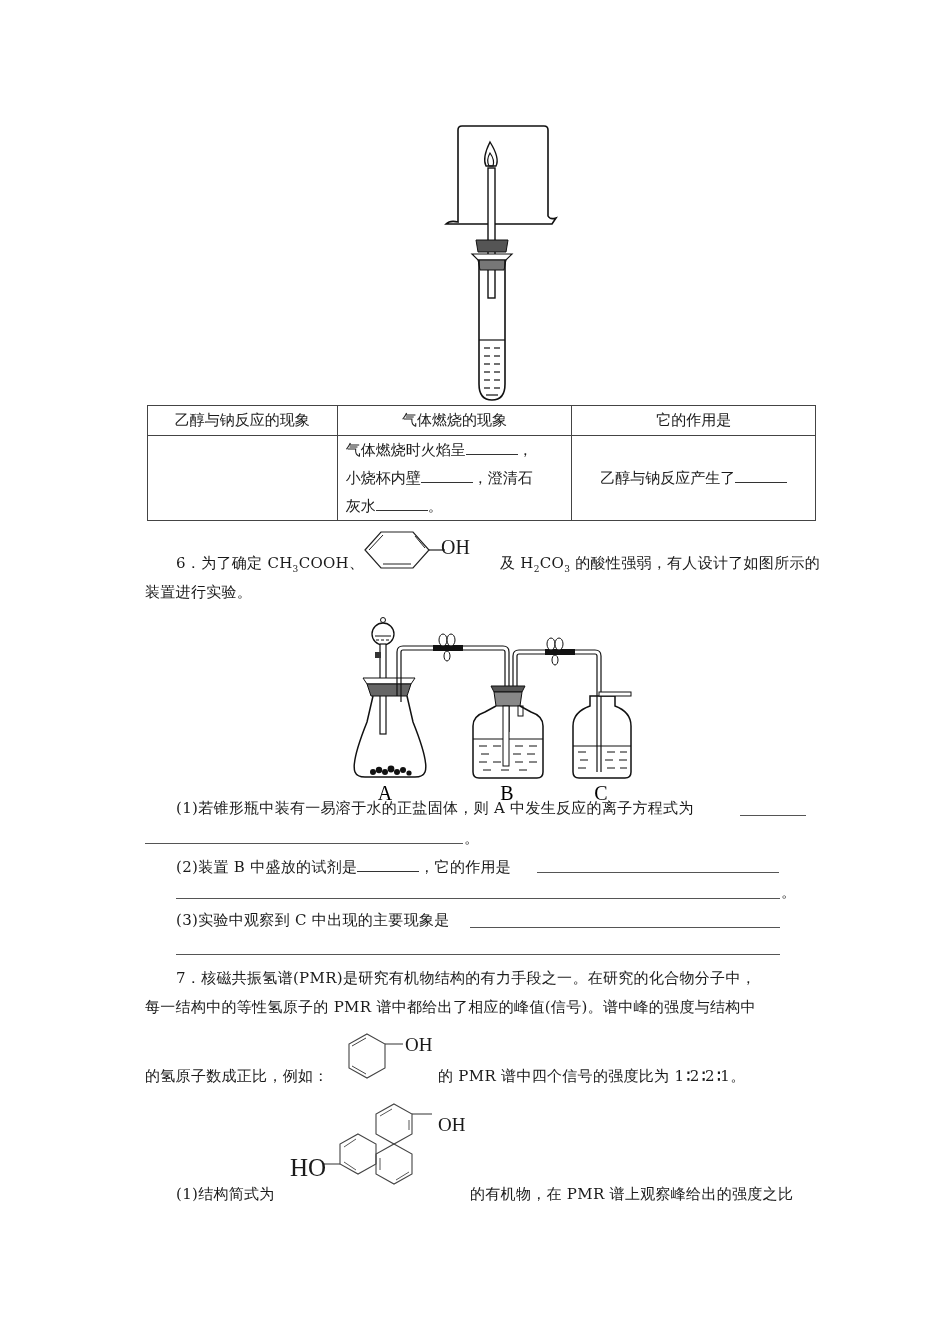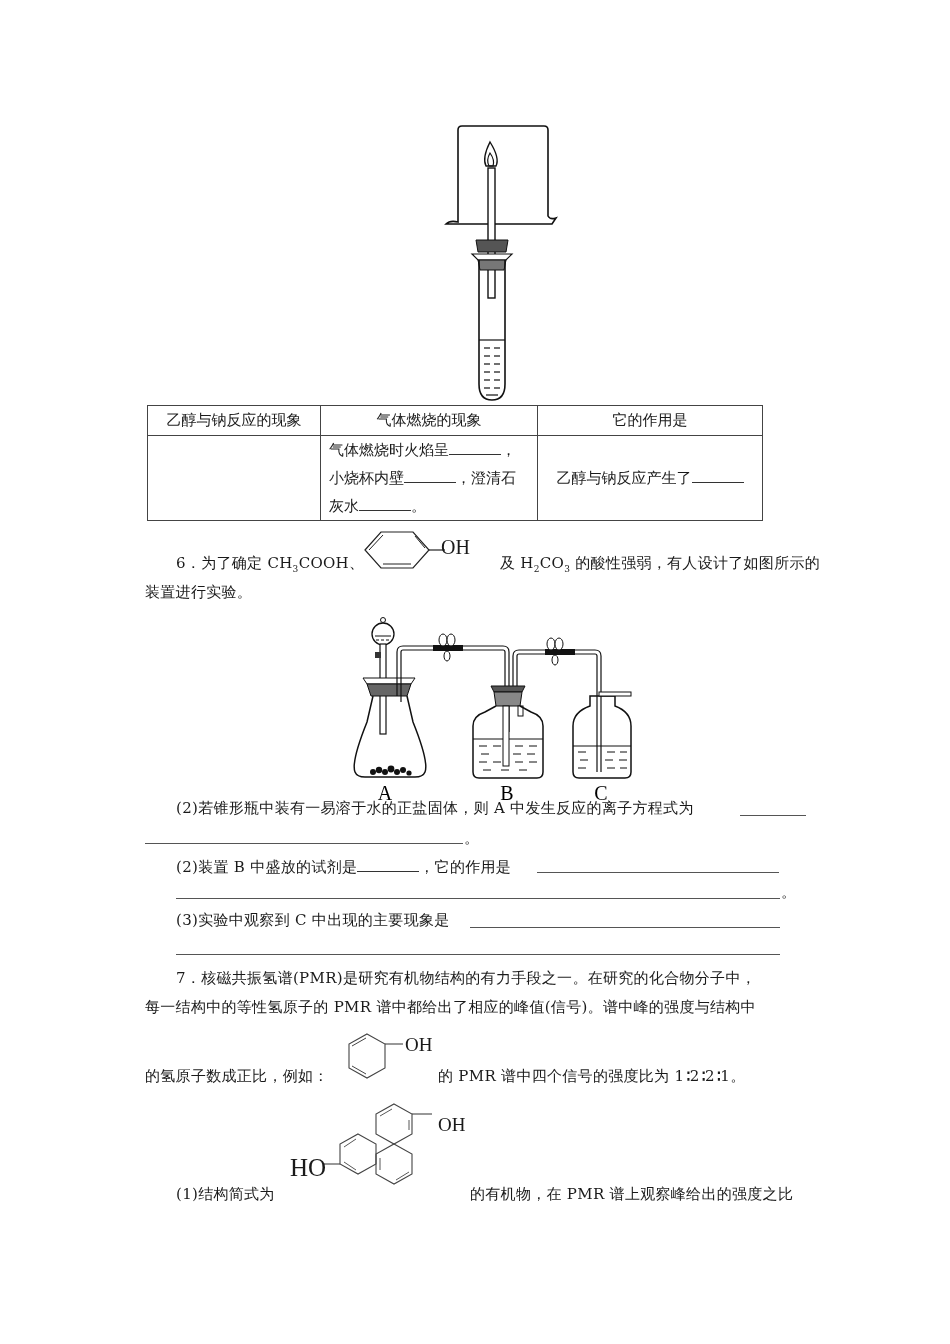--- a/index.html
+++ b/index.html
@@ -1,21 +1,21 @@
 <!DOCTYPE html>
 <html><head>
 <meta charset="utf-8">
 <style>
   html, body { margin:0; padding:0; background:#ffffff; }
   body { width:950px; height:1344px; position:relative; overflow:hidden;
          font-family:"DejaVu Serif","Liberation Serif",serif; color:#1a1a1a; }
   .abs { position:absolute; }
   .txt { font-size:15px; line-height:16px; white-space:nowrap; letter-spacing:0.3px; }
   .blank { display:inline-block; border-bottom:1px solid #333; height:14px; vertical-align:baseline; }
-  table.obs { position:absolute; left:147px; top:405px; width:616px; border-collapse:collapse;
+  table.obs { position:absolute; left:147px; top:405px; width:669px; border-collapse:collapse;
               font-size:15px; }
   table.obs td { border:1.5px solid #444; vertical-align:middle; padding:0; }
   table.obs tr.head td { height:29px; text-align:center; }
   table.obs tr.body td { height:84px;margin-left:33px; }
   .cell-lines { padding-left:8px; line-height:28px; }
   .cell-center { text-align:center; }
   .rule { position:absolute; height:0; border-top:1px solid #555; }
   svg { position:absolute; overflow:visible; }
 </style>
 </head>
@@ -184,21 +184,21 @@
         <line x1="262" y1="156" x2="270" y2="156"></line>
         <line x1="275" y1="156" x2="282" y2="156"></line>
     </g>
   </g>
 
   <text x="40" y="188" font-family="Liberation Serif, serif" font-size="20" text-anchor="middle">A</text>
   <text x="162" y="188" font-family="Liberation Serif, serif" font-size="20" text-anchor="middle">B</text>
   <text x="256" y="188" font-family="Liberation Serif, serif" font-size="20" text-anchor="middle">C</text>
 </svg>
 
-<div class="abs txt" style="left:176px;top:800px;">(2)若锥形瓶中装有一易溶于水的正盐固体，则 A 中发生反应的离子方程式为</div>
+<div class="abs txt" style="left:176px;top:800px;">(1)若锥形瓶中装有一易溶于水的正盐固体，则 A 中发生反应的离子方程式为</div>
 <div class="rule" style="left:740px;top:815px;width:66px;"></div>
 <div class="rule" style="left:145px;top:843px;width:318px;"></div>
 <div class="abs txt" style="left:464px;top:830px;">。</div>
 
 <div class="abs txt" style="left:176px;top:857px;">
   <span>(2)装置 B 中盛放的试剂是</span><span class="blank" style="width:62px"></span><span>，它的作用是</span>
 </div>
 <div class="rule" style="left:537px;top:872px;width:242px;"></div>
 <div class="rule" style="left:176px;top:898px;width:604px;"></div>
 <div class="abs txt" style="left:781px;top:884px;">。</div>

